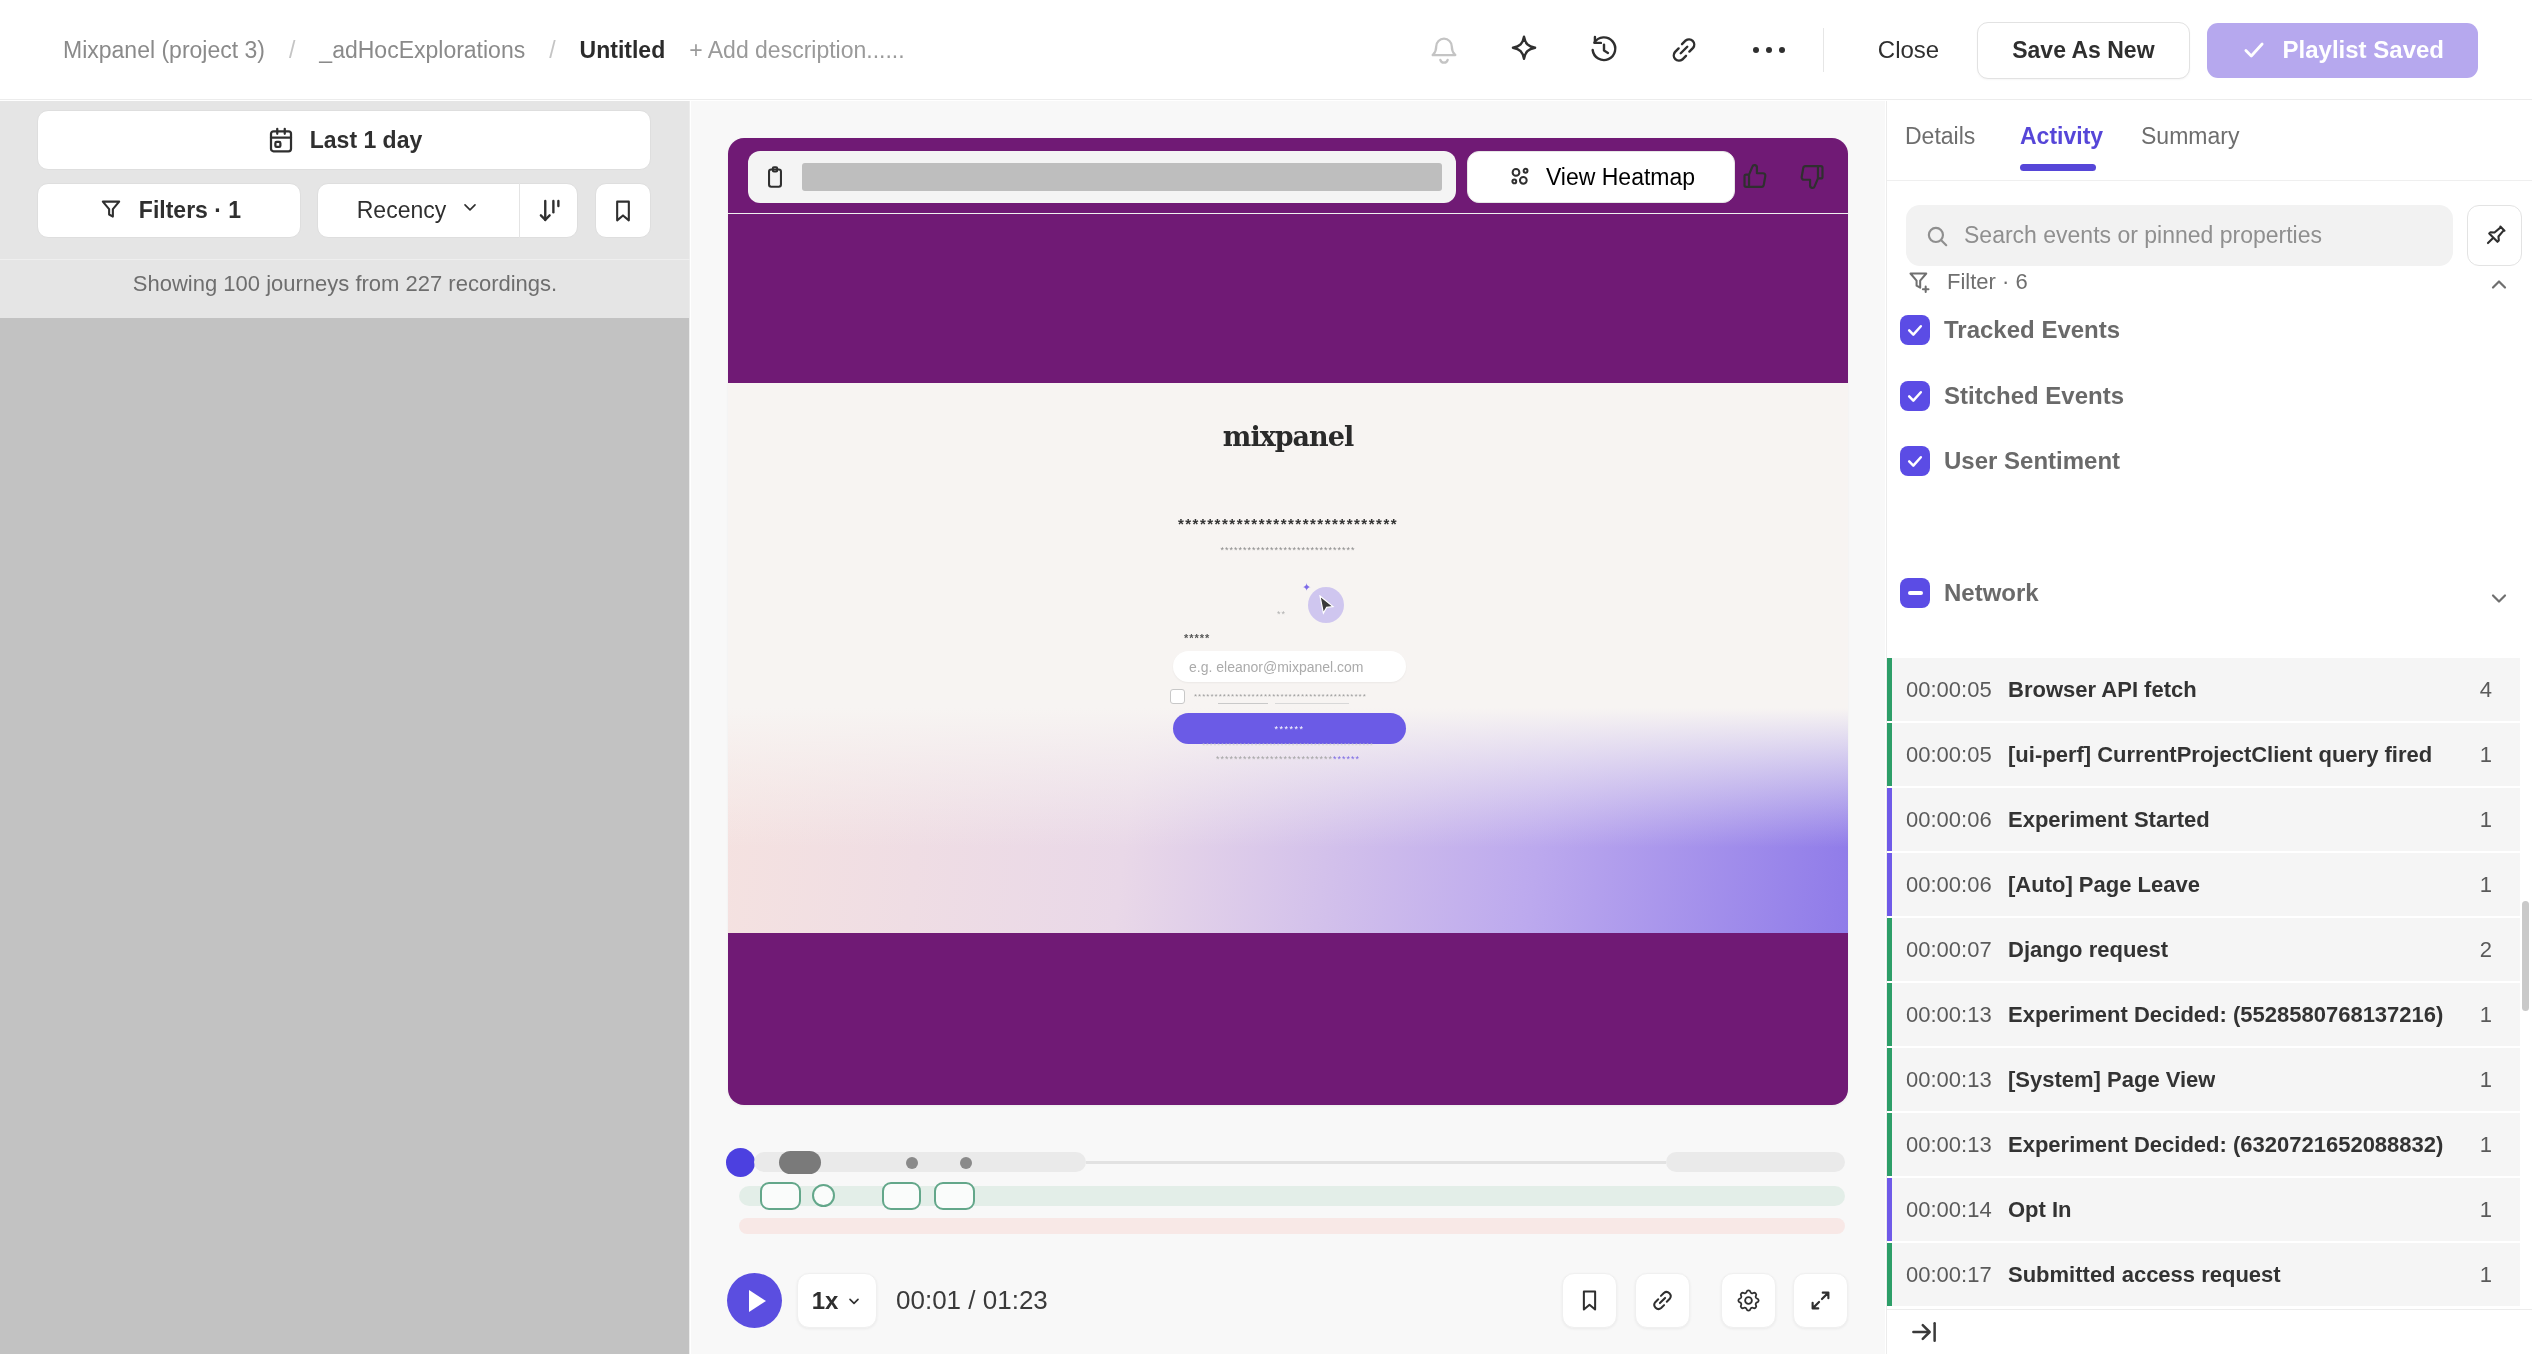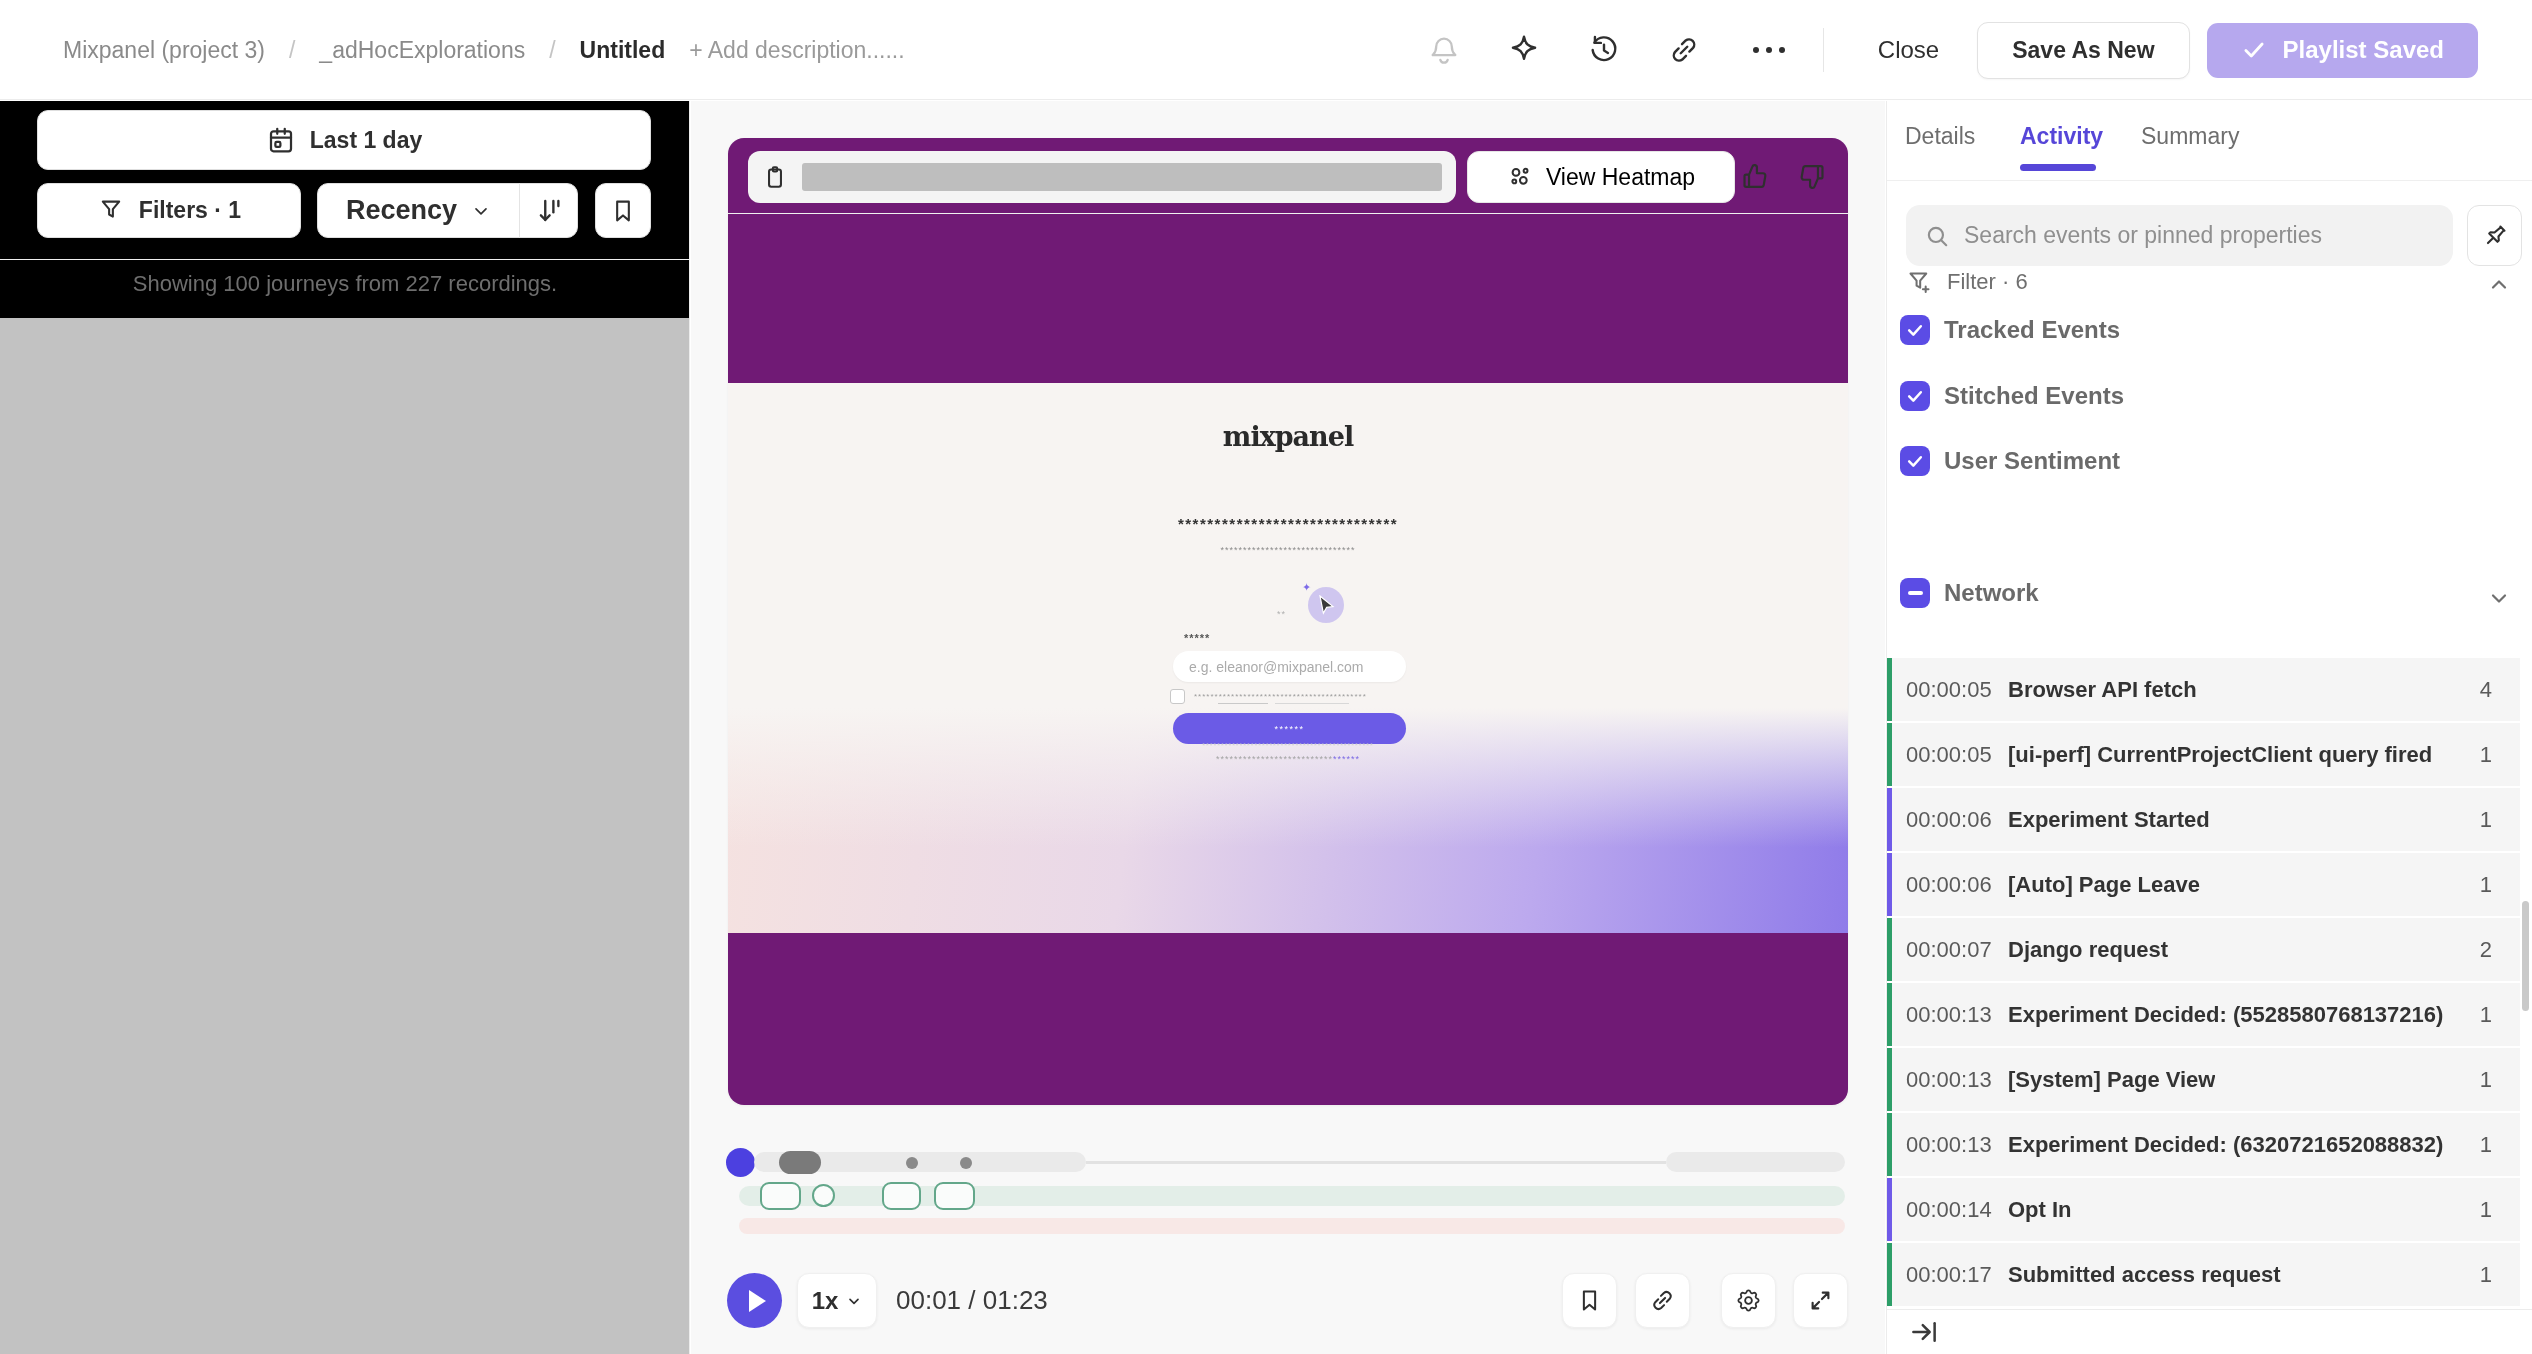--- a/index.html
+++ b/index.html
@@ -18,28 +18,28 @@
 .icon-btn{width:38px;height:38px;display:flex;align-items:center;justify-content:center;cursor:pointer}
 .hdr-dots{display:flex;gap:7px;margin-left:50px}
 .hdr-dots i{width:6px;height:6px;border-radius:50%;background:#2f2f2f}
 .hdr-divider{width:1px;height:44px;background:#e6e6e6;margin-left:38px}
 .close-btn{margin-left:38px;font-size:24px;font-weight:500;color:#2f2f2f;cursor:pointer;padding:10px 16px}
 .save-new-btn{margin-left:22px;height:57px;padding:0 34px;display:flex;align-items:center;background:#fff;
   border:1px solid #e2e2e2;border-radius:11px;font-size:23px;font-weight:700;color:#2f2f2f;cursor:pointer;box-shadow:0 1px 2px rgba(0,0,0,.04)}
 .saved-btn{margin-left:17px;height:55px;padding:0 34px;display:flex;align-items:center;gap:16px;background:#b6a8ee;
   border:none;border-radius:11px;font-size:24px;font-weight:600;color:#fff;cursor:pointer}
 
-.left{position:absolute;left:0;top:101px;width:690px;height:1253px;background:#000000;border-right:1px solid #ececec}
+.left{position:absolute;left:0;top:101px;width:690px;height:1253px;background:#e5e5e5;border-right:1px solid #ececec}
 .btn-outline{display:flex;align-items:center;justify-content:center;gap:14px;background:#fff;border:1px solid #dedede;
   border-radius:11px;font-size:23px;font-weight:600;color:#2f2f2f;cursor:pointer}
 .date-btn{position:absolute;left:37px;top:9px;width:614px;height:60px}
 .filters-btn{position:absolute;left:37px;top:82px;width:264px;height:55px}
 .recency-group{position:absolute;left:317px;top:82px;width:261px;height:55px;border:1px solid #dedede;border-radius:11px;
   display:flex;align-items:center;background:#fff}
-.recency-main{flex:1;display:flex;align-items:center;justify-content:center;gap:14px;font-size:27px;font-weight:700;cursor:pointer}
+.recency-main{flex:1;display:flex;justify-content:center;gap:14px;font-size:23px;font-weight:400;cursor:pointer}
 .recency-div{width:1px;height:55px;background:#e4e4e4}
 .sort-part{width:57px;display:flex;align-items:center;justify-content:center;cursor:pointer}
 .bookmark-btn{position:absolute;left:595px;top:82px;width:56px;height:55px;justify-content:center}
 .left-div{position:absolute;left:0;top:158px;width:690px;height:1px;background:#efefef}
 .showing{position:absolute;left:0;top:170px;width:690px;text-align:center;font-size:22px;color:#6e6e6e}
 .grey-block{position:absolute;left:0;top:217px;width:689px;height:1036px;background:#c2c2c2}
 
 .center{position:absolute;left:691px;top:101px;width:1194px;height:1253px;background:#f8f8f8}
 .stage{position:absolute;left:37px;top:37px;width:1120px;height:967px;background:#701a75;border-radius:16px;
   box-shadow:0 1px 3px rgba(0,0,0,.05)}

